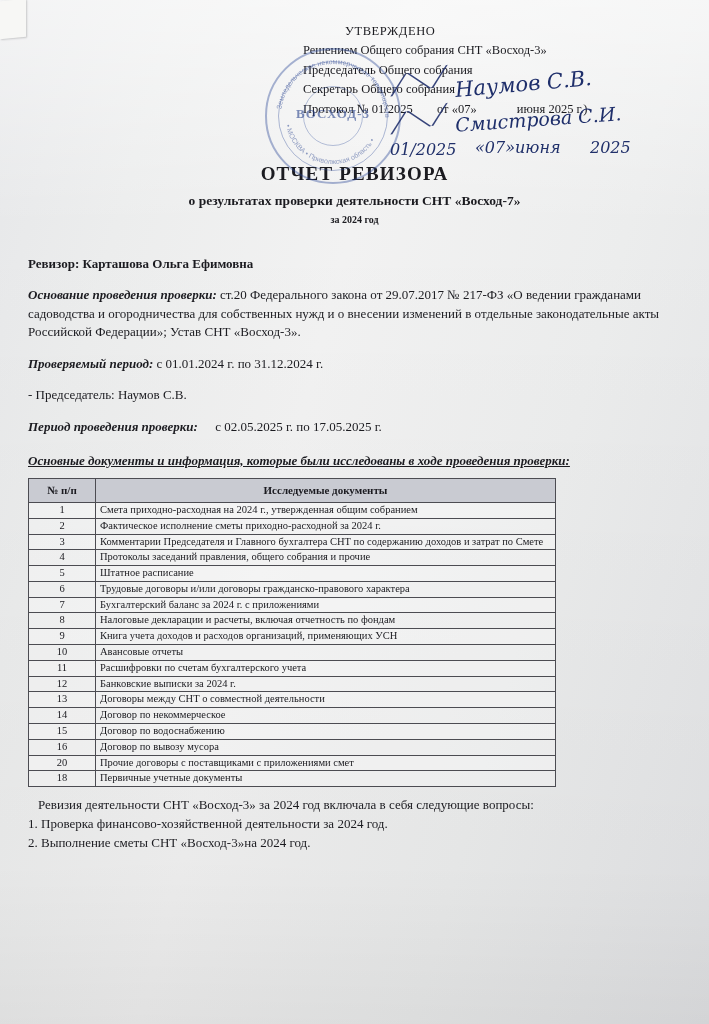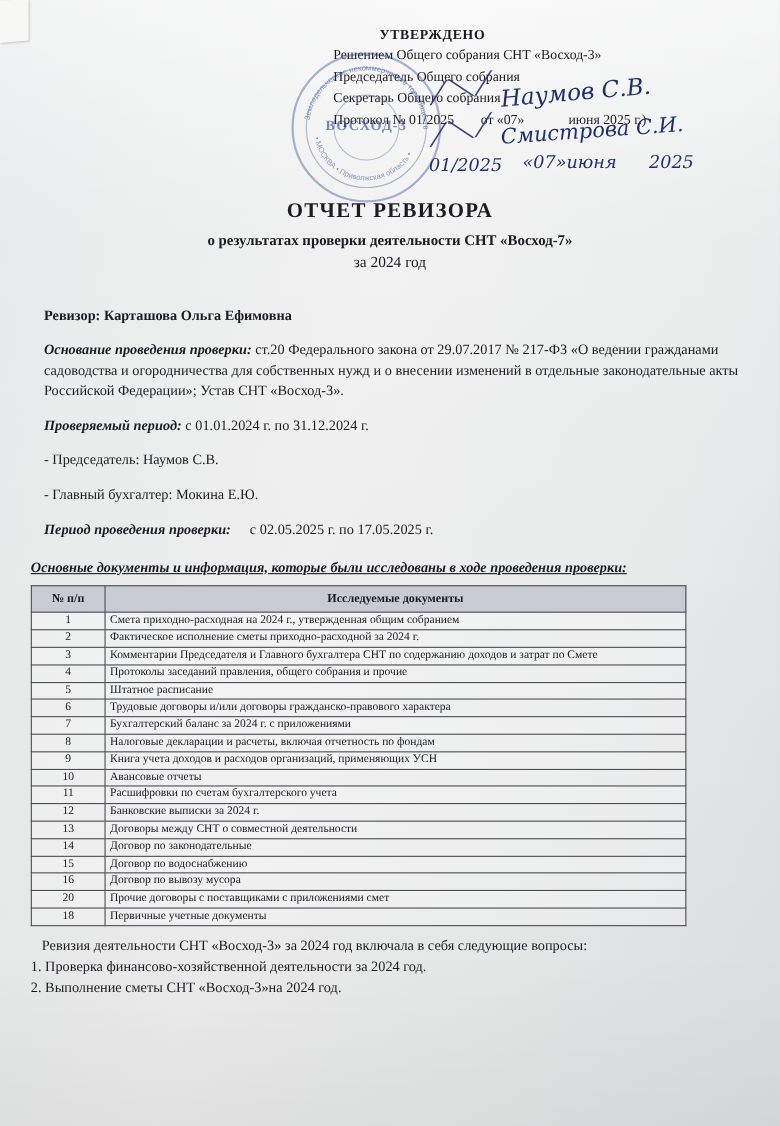--- a/index.html
+++ b/index.html
@@ -47,21 +47,21 @@
 
   
   .approval {
     position: relative;
     margin-left: 275px;
     padding-top: 22px;
     font-size: 12.5px;
     line-height: 1.55;
   }
   .approval .appr-title {
-    font-weight: bold;
+    font-weight: normal;
     letter-spacing: 0.6px;
     margin-left: 42px;
   }
   .appr-line { white-space: nowrap; }
   .appr-proto { white-space: nowrap; }
   .appr-proto .u { display: inline-block; min-width: 62px; }
 
   
   .ink {
     position: absolute;
@@ -131,61 +131,61 @@
     font-family: "Liberation Serif", serif;
     font-weight: bold;
     font-size: 13px;
     color: rgba(30,58,135,0.8);
     letter-spacing: 1px;
   }
 
   
   .doc-title {
     text-align: center;
-    margin-top: 62px;
+    margin-top: 44px;
     font-size: 19px;
     font-weight: bold;
     letter-spacing: 1.2px;
   }
   .doc-sub {
     text-align: center;
     margin-top: 8px;
     font-size: 13.5px;
     font-weight: bold;
   }
   .doc-year {
     text-align: center;
     margin-top: 5px;
-    font-size: 14px;
-    font-weight: normal;
+    font-size: 10px;
+    font-weight: bold;
   }
 
   
   .body {
     margin-top: 30px;
     font-size: 13px;
     line-height: 1.42;
   }
-  .body p { margin: 0 0 13px 12px; }
+  .body p { margin: 0 0 13px 0; }
   .b { font-weight: bold; }
   .i { font-style: italic; }
   .lbl-b { font-weight: bold; }
   .indent { margin-left: 14px; }
   .resp-line { margin: 0 0 1px 22px; }
   .docs-head {
     font-style: italic;
     font-weight: bold;
     text-decoration: underline;
     font-size: 13px;
     margin: 16px 0 7px 0;
   }
 
   
   table.docs {
-    width: 596px;
+    width: 528px;
     border-collapse: collapse;
     font-size: 10.5px;
     background: rgba(255,255,255,0.25);
     margin-left: 0;
   }
   table.docs th, table.docs td {
     border: 1px solid #4c4c52;
     padding: 1px 4px;
     line-height: 1.22;
   }
@@ -277,21 +277,20 @@
         <span class="i b">Основание проведения проверки:</span>
         <span>ст.20 Федерального закона от 29.07.2017 № 217-ФЗ «О ведении гражданами садоводства и огородничества для собственных нужд и о внесении изменений в отдельные законодательные акты Российской Федерации»; Устав СНТ «Восход-3».</span>
       </p>
 
       <p>
         <span class="i b">Проверяемый период:</span>
         <span>с 01.01.2024 г. по 31.12.2024 г.</span>
       </p>
 
       <p class="resp-line">- Председатель: Наумов С.В.</p>
-      <p class="resp-line" style="margin-bottom:13px">- Главный бухгалтер: Мокина Е.Ю.</p>
 
       <p>
         <span class="i b">Период проведения проверки:</span>
         <span class="indent">с 02.05.2025 г. по 17.05.2025 г.</span>
       </p>
 
       <div class="docs-head">Основные документы и информация, которые были исследованы в ходе проведения проверки:</div>
     </div>
 
     <table class="docs">
@@ -349,21 +348,21 @@
           <tr>
             <td class="num">12</td>
             <td>Банковские выписки за 2024 г.</td>
           </tr>
           <tr>
             <td class="num">13</td>
             <td>Договоры между СНТ о совместной деятельности</td>
           </tr>
           <tr>
             <td class="num">14</td>
-            <td>Договор по законодательные</td>
+            <td>Договор по некоммерческое</td>
           </tr>
           <tr>
             <td class="num">15</td>
             <td>Договор по водоснабжению</td>
           </tr>
           <tr>
             <td class="num">16</td>
             <td>Договор по вывозу мусора</td>
           </tr>
           <tr>

